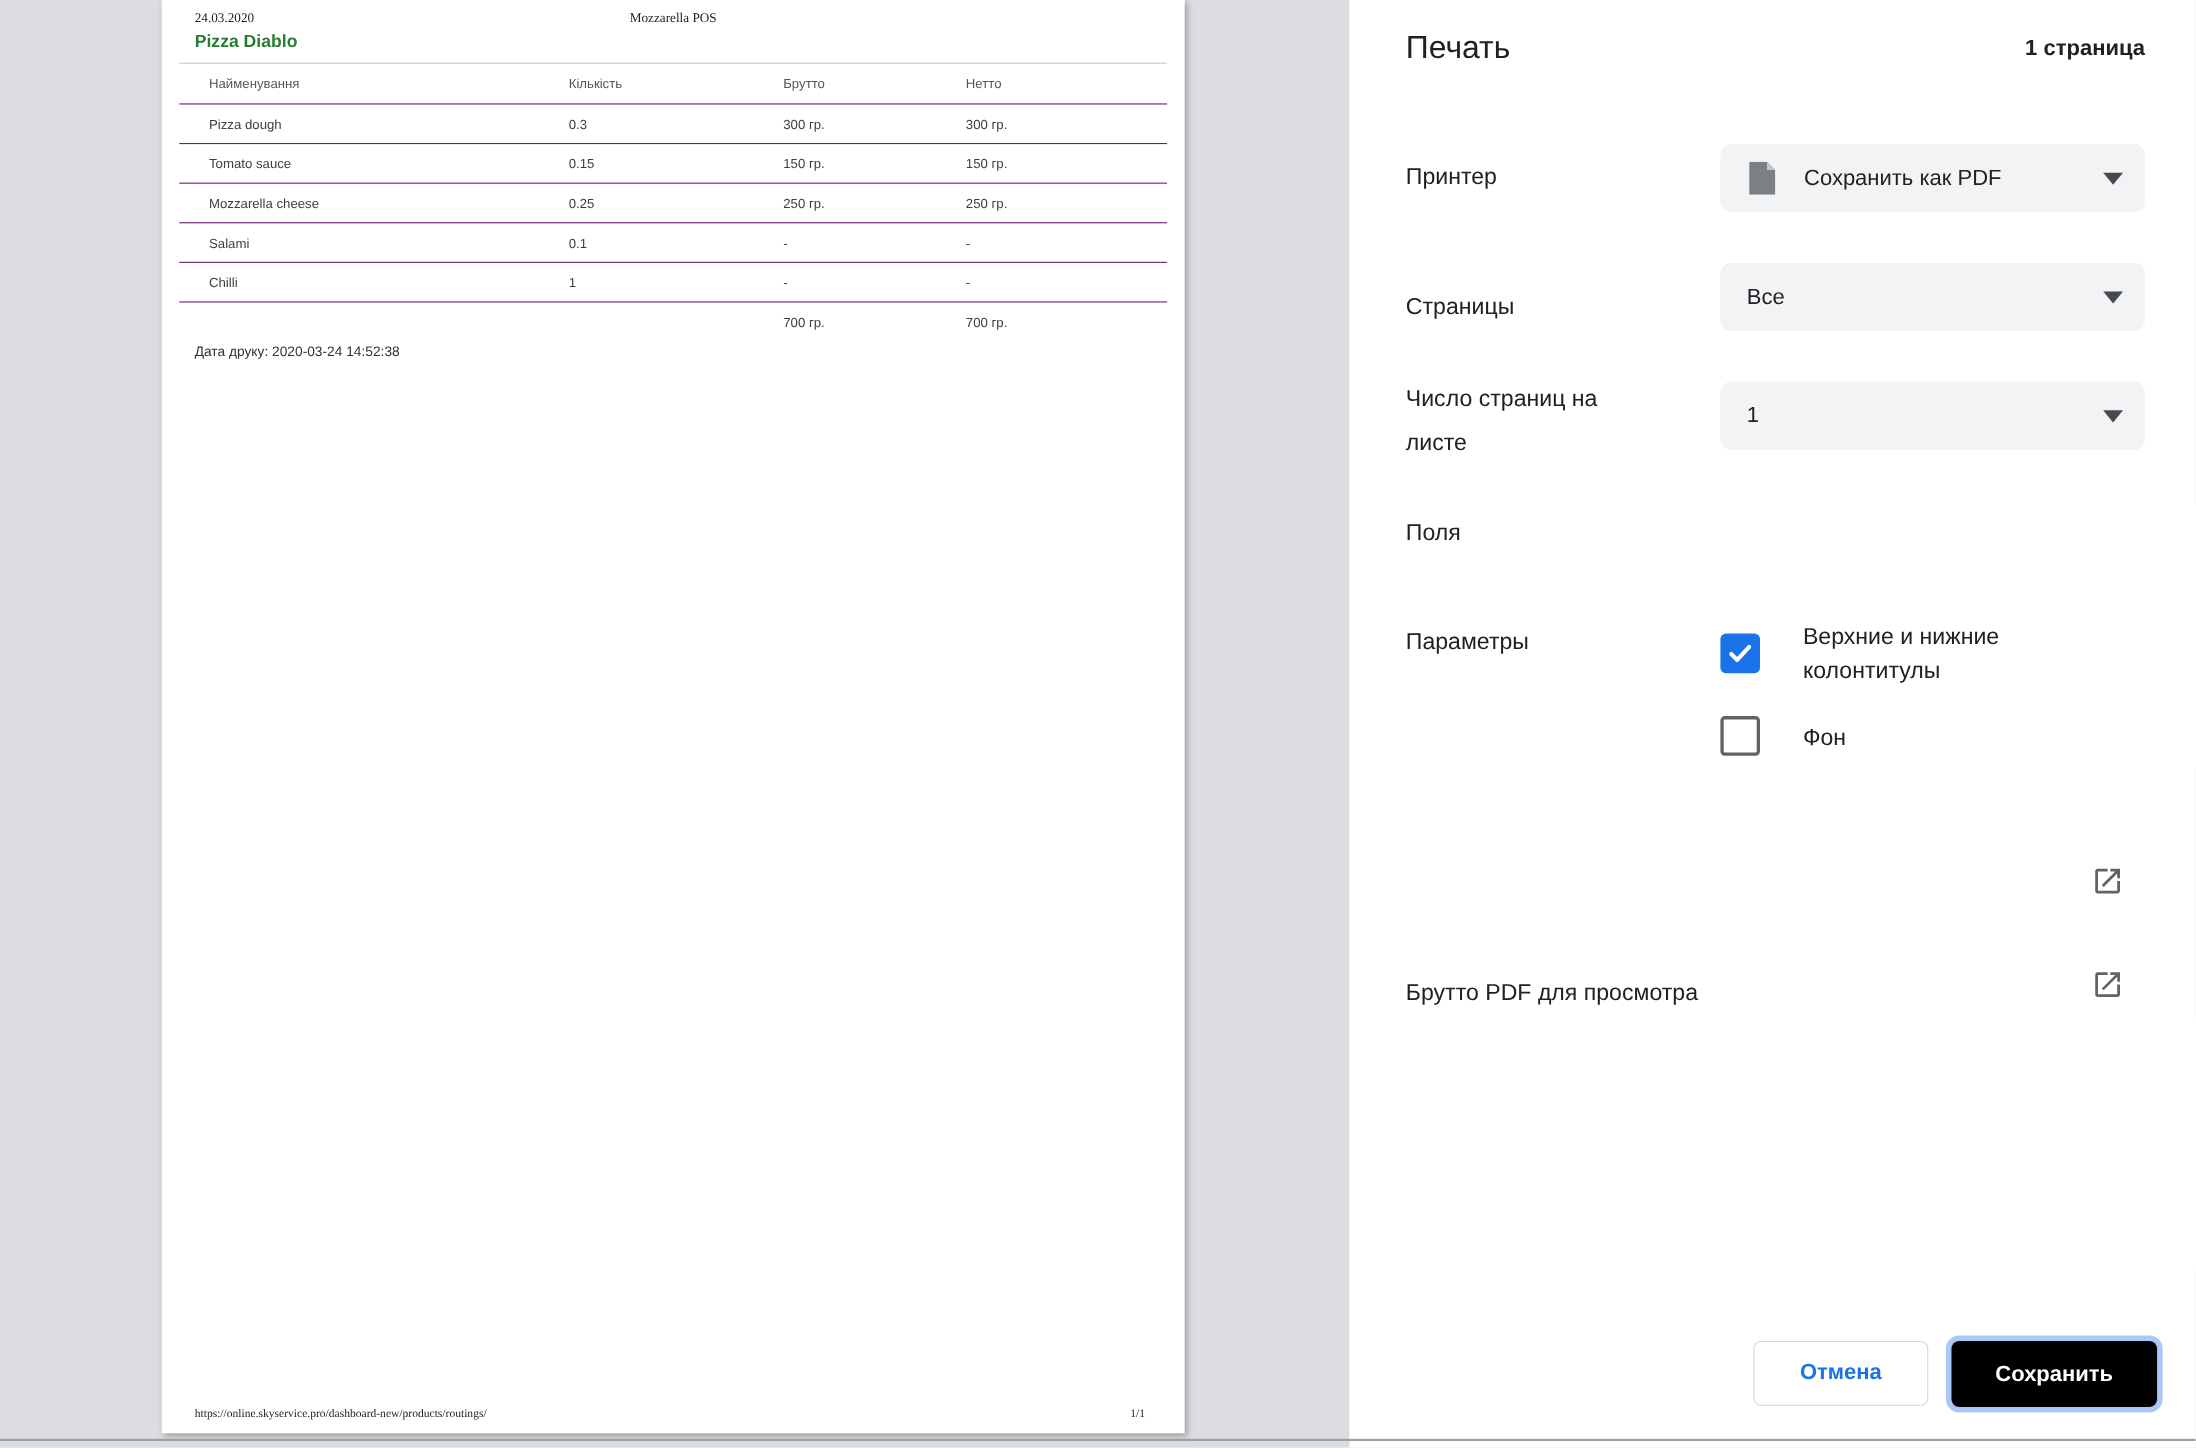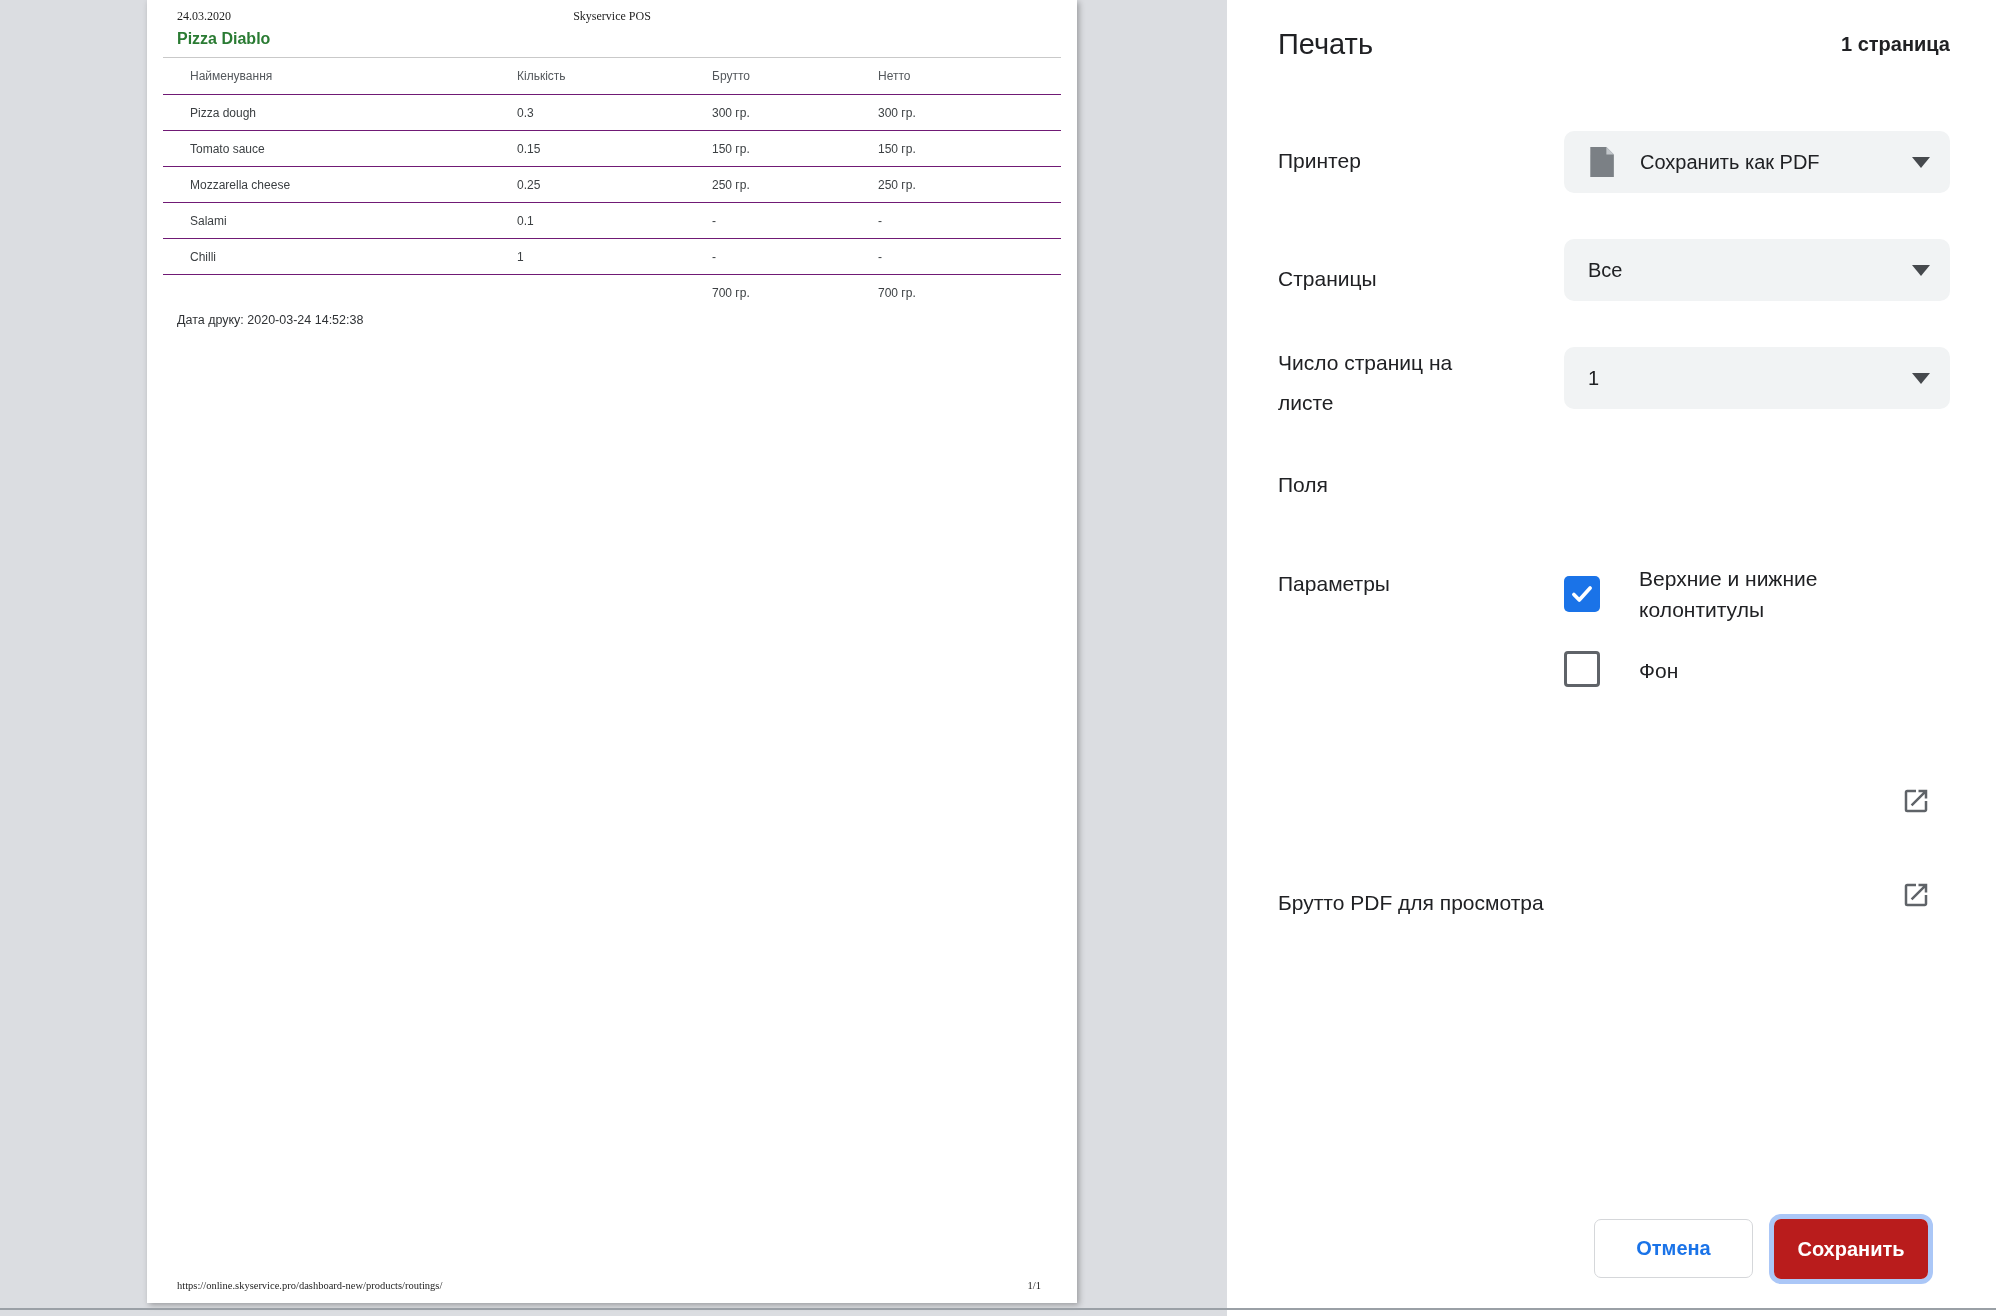--- a/index.html
+++ b/index.html
@@ -111,37 +111,37 @@
     box-sizing:border-box;
     font-size:20px;font-weight:600;color:#1a73e8;
     display:flex;align-items:center;justify-content:center;cursor:pointer;
     font-family:"Liberation Sans",sans-serif;
   }
   .save-wrap{
     position:absolute;left:542px;top:1214px;
     border:5px solid #abc7f7;border-radius:12px;
   }
   .btn-save{
-    width:154px;height:60px;background:#b91c1c;border:none;border-radius:7px;
+    width:187px;height:60px;background:#000000;border:none;border-radius:7px;
     font-size:20px;font-weight:600;color:#ffffff;
     display:flex;align-items:center;justify-content:center;cursor:pointer;
     font-family:"Liberation Sans",sans-serif;
   }
   .bottom-line{
     position:absolute;left:0;top:1308px;width:1996px;height:2px;
     background:#9aa0a6;
   }
 </style>
 </head>
 <body>
 
 <div class="preview-area">
   <div class="paper">
     <div class="paper-hdr-date">24.03.2020</div>
-    <div class="paper-hdr-app">Skyservice POS</div>
+    <div class="paper-hdr-app">Mozzarella POS</div>
     <div class="doc-title">Pizza Diablo</div>
 
     <div class="ing-table">
       <div class="tr th">
         <div class="name">Найменування</div>
         <div>Кількість</div>
         <div>Брутто</div>
         <div>Нетто</div>
       </div>
       <div class="tr">

